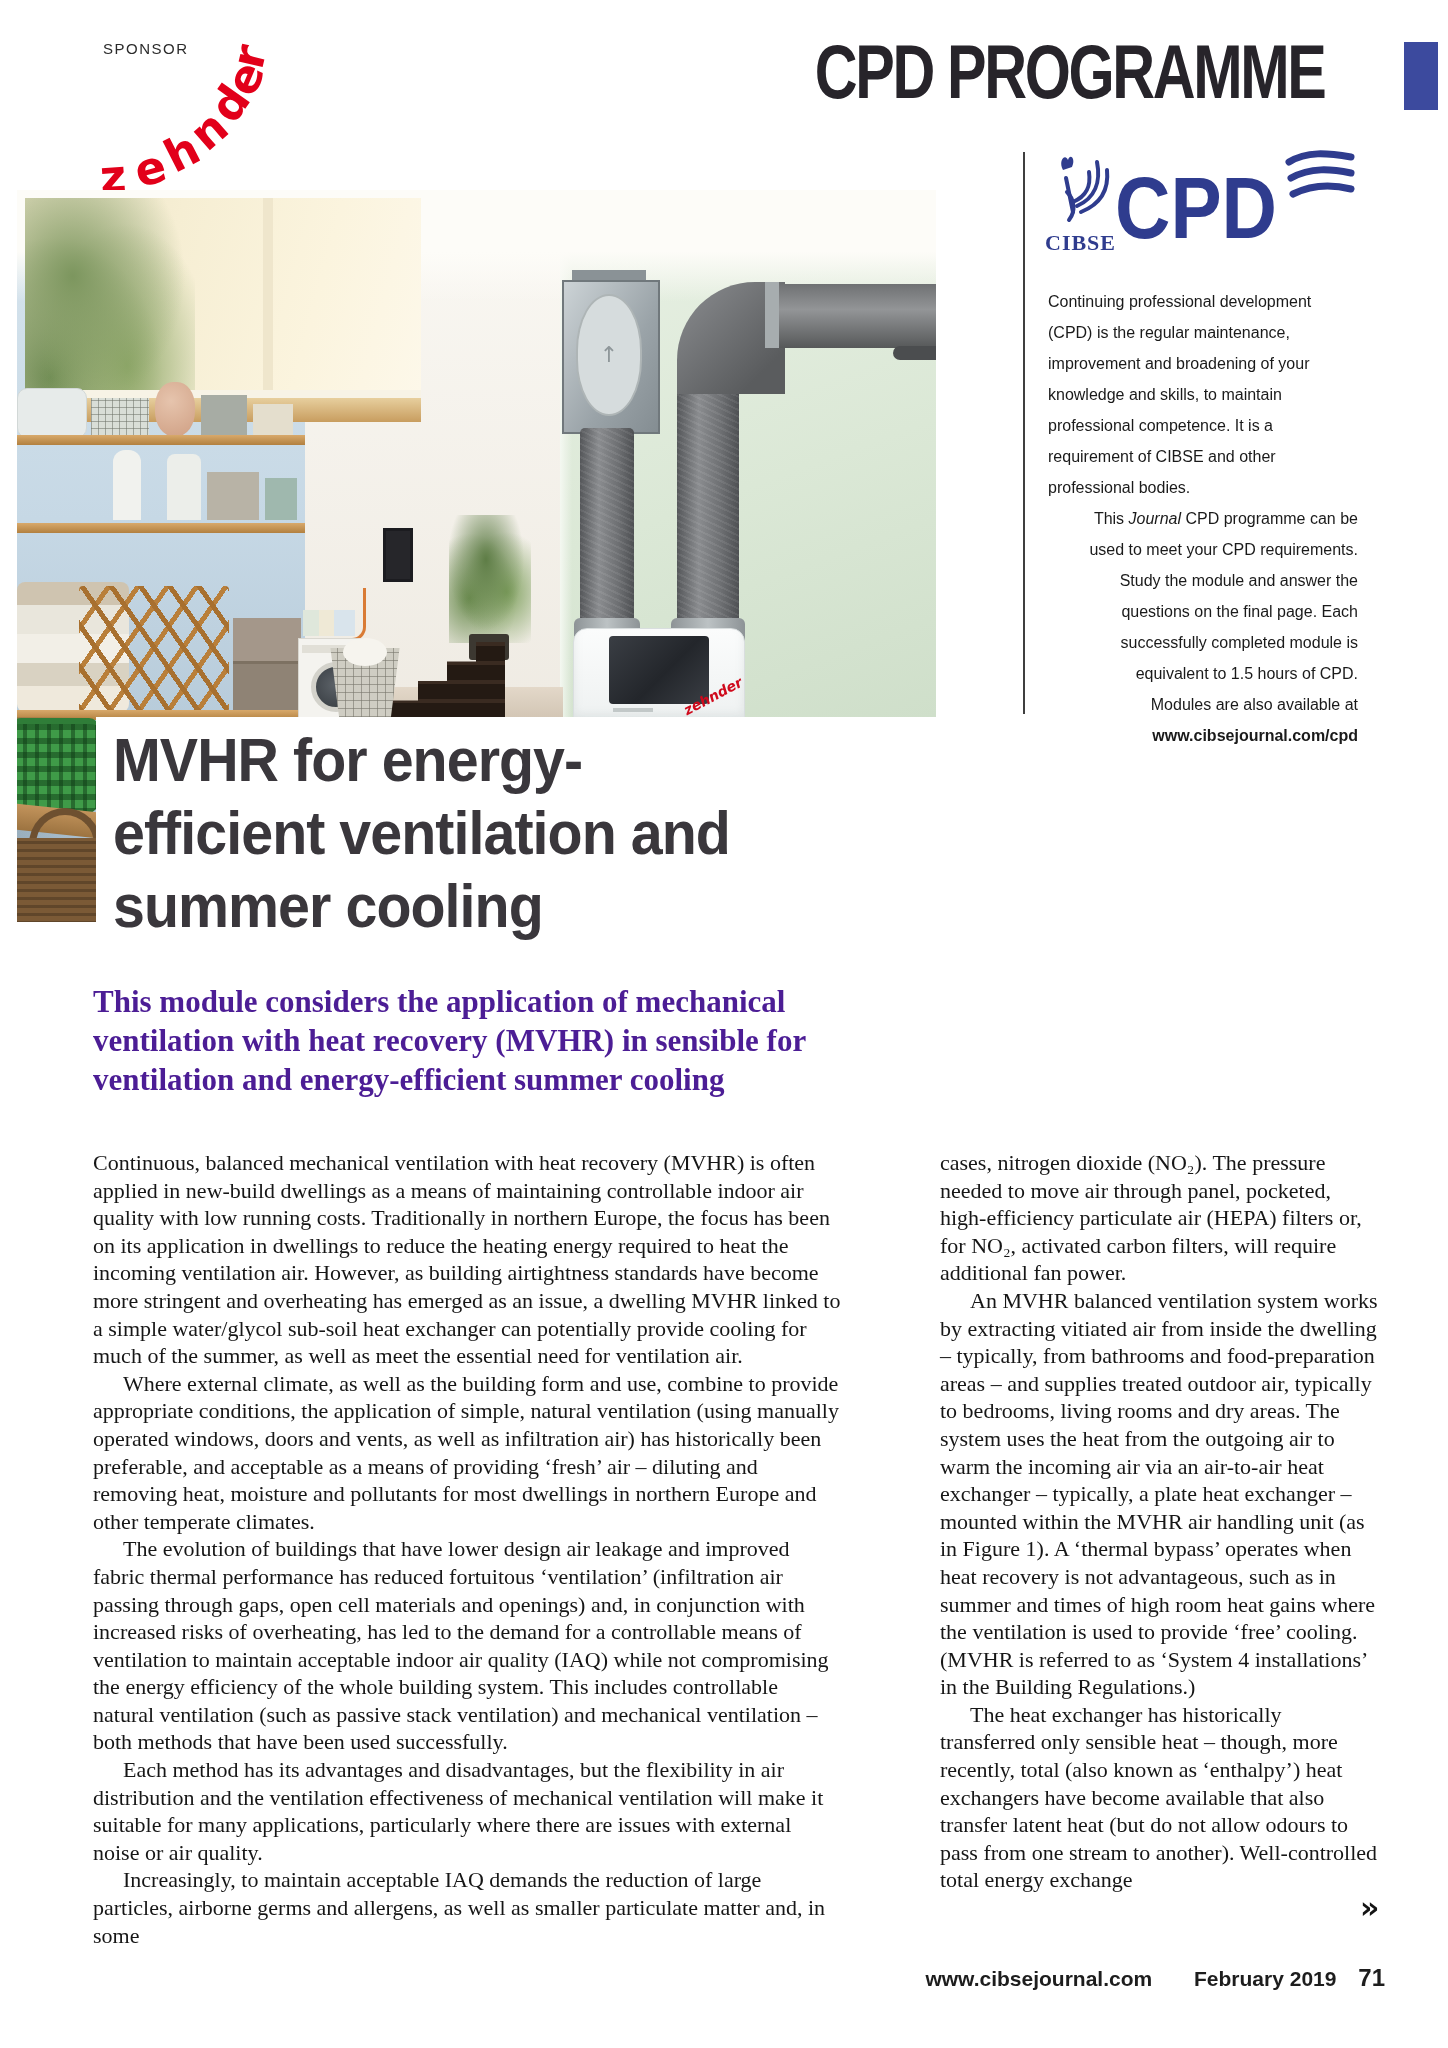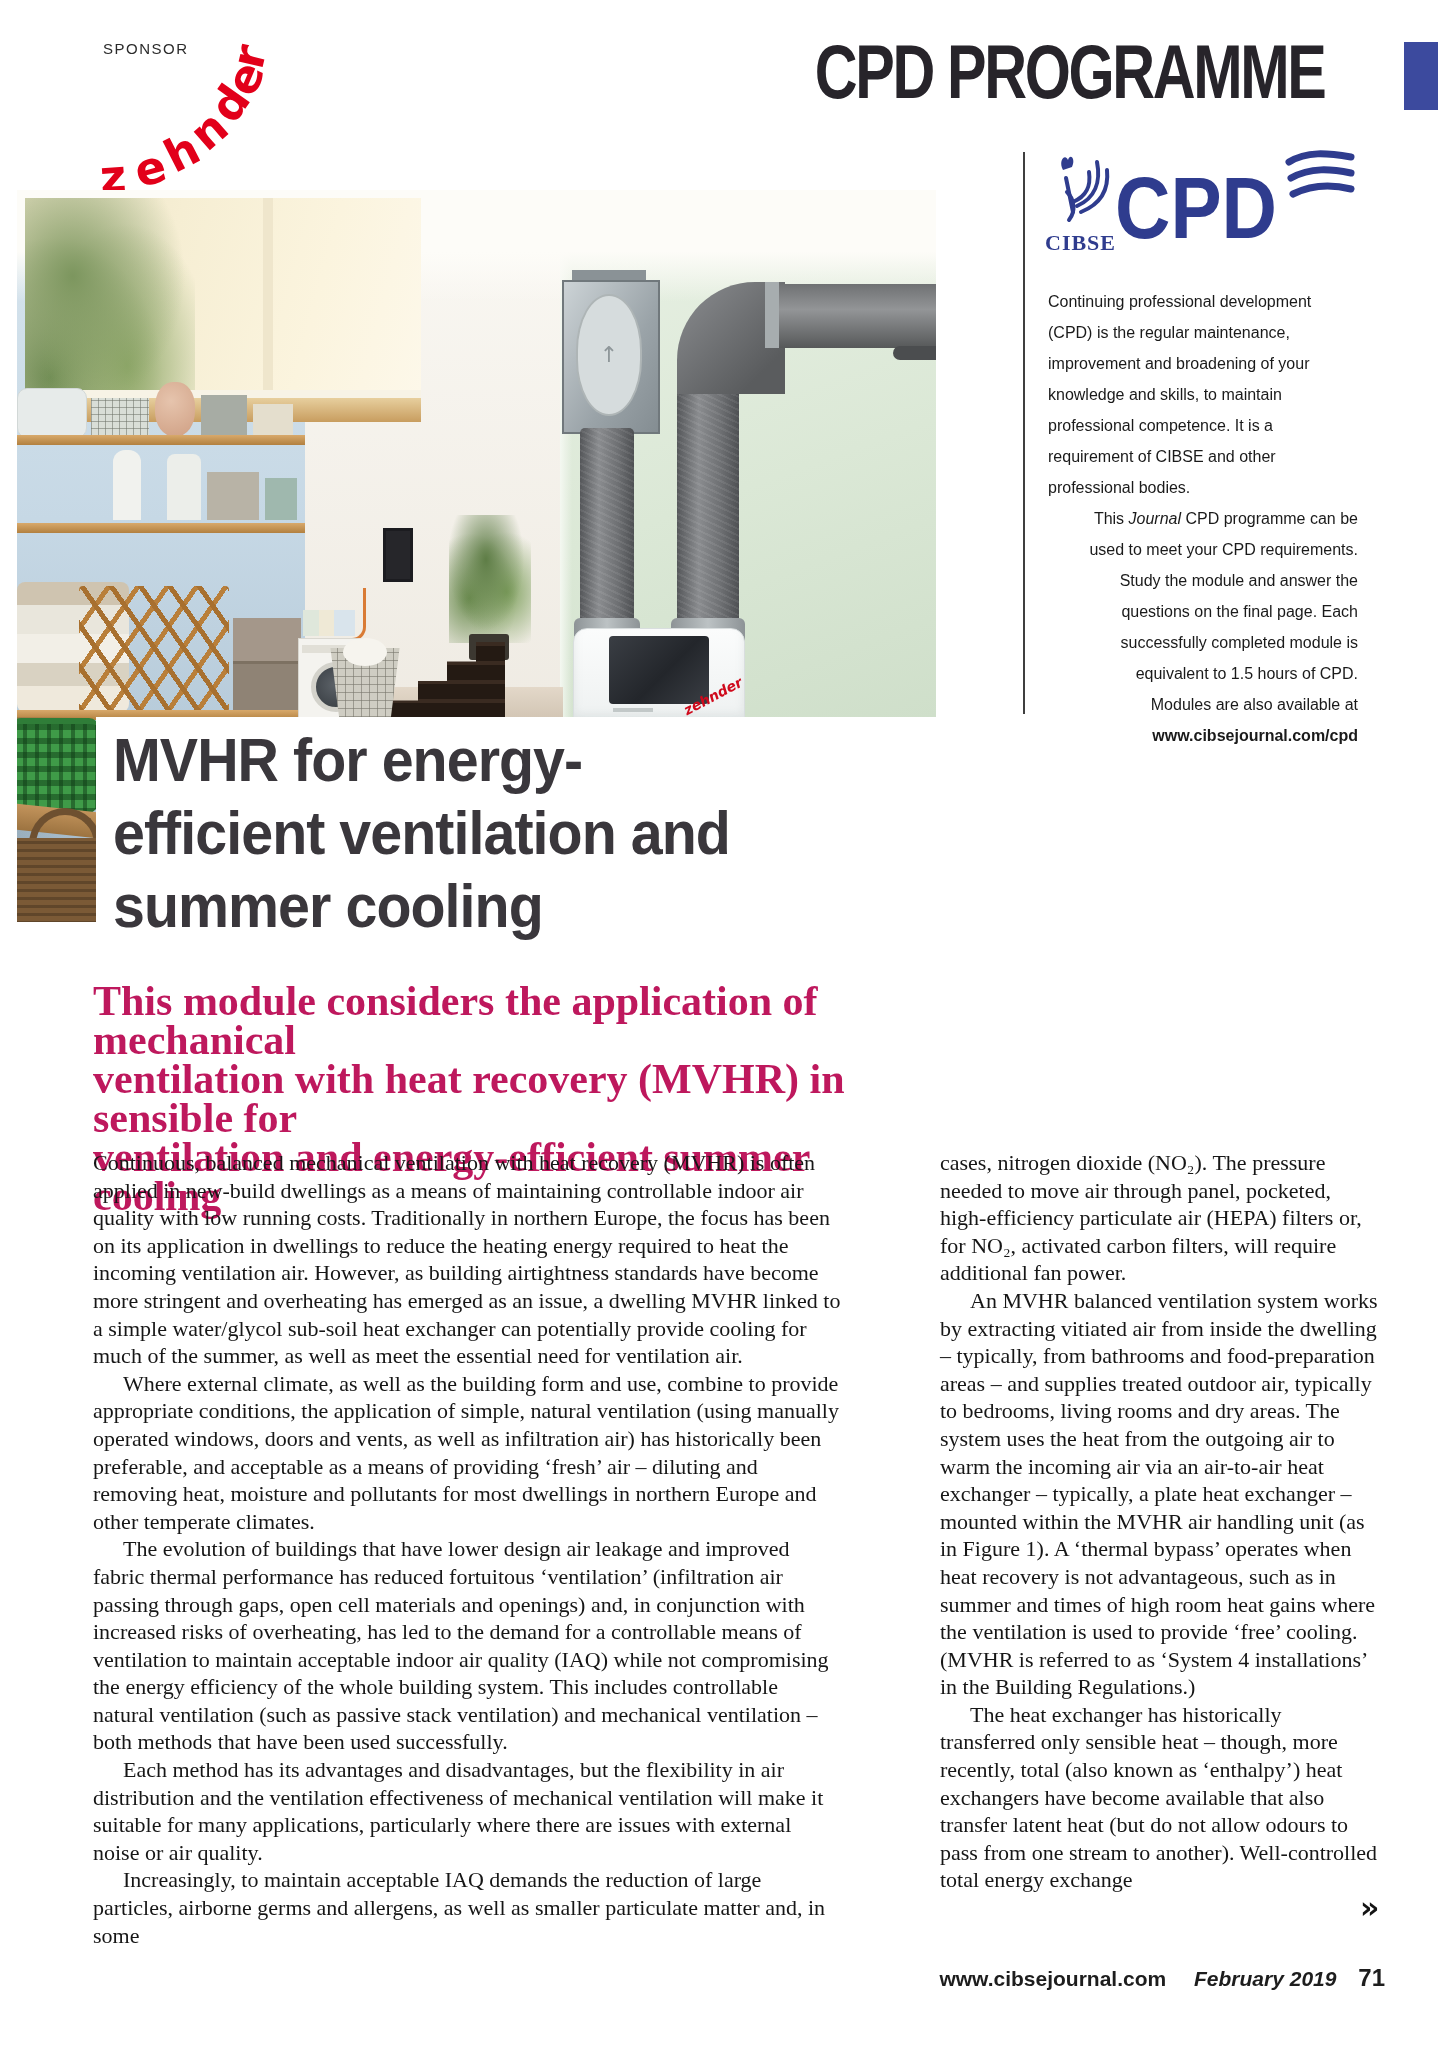--- a/index.html
+++ b/index.html
@@ -127,21 +127,21 @@
   .ph-wicker2{left:-6px;top:648px;width:88px;height:86px;background-color:#7b5a36;
     background-image:repeating-linear-gradient(0deg,rgba(0,0,0,.22) 0 3px,transparent 3px 8px);}
 
   
   .titlecard{position:absolute;left:96px;top:717px;width:844px;height:205px;background:#ffffff;}
   .title{position:absolute;left:113px;top:724px;font-weight:700;font-size:61px;line-height:73px;
     color:#3a373c;letter-spacing:-1px;}
   .title span{display:block;transform:scaleX(.94);transform-origin:left;}
 
   .standfirst{position:absolute;left:93px;top:982px;width:820px;
-    font-family:"Liberation Serif","DejaVu Serif",serif;font-weight:700;font-size:42px;line-height:39px;color:#be185d;}
+    font-family:"Liberation Serif","DejaVu Serif",serif;font-weight:700;font-size:31px;line-height:39px;color:#4c1d95;}
   .standfirst span{display:block;}
 
   
   .colL{position:absolute;left:93px;top:1149px;width:748px;}
   .colR{position:absolute;left:940px;top:1149px;width:442px;}
   .body-p{margin:0;font-family:"Liberation Serif","DejaVu Serif",serif;font-size:22px;line-height:27.6px;color:#161616;}
   .ind{text-indent:30px;}
   .contmark{position:absolute;left:1360px;top:1890px;font-size:30px;font-weight:bold;color:#141414;
     font-family:"DejaVu Sans",sans-serif;}
 
@@ -149,21 +149,21 @@
   .panelrule{position:absolute;left:1023px;top:152px;width:2px;height:562px;background:#3f3f3f;}
   .cpdlogo{position:absolute;left:1043px;top:146px;}
   .paneltext{position:absolute;left:1048px;top:286px;width:310px;font-size:16px;line-height:31px;color:#1a1a1a;}
   .paneltext p{margin:0;}
   .pind{text-indent:26px;text-align:right;}
   .itl{font-style:italic;}
   .bld{font-weight:bold;}
 
   
   .footer{position:absolute;right:63px;top:1964px;font-size:21px;font-weight:700;color:#1d1d1d;white-space:nowrap;}
-  .footer .issue{margin-left:22px;font-style:italic;}
+  .footer .issue{margin-left:36px;}
   .footer .pagenum{margin-left:16px;font-size:24px;font-weight:800;}
 </style>
 </head>
 <body>
 
 <div class="page">
 
   <div class="sponsor">SPONSOR</div>
 
   <div class="zlogo">

